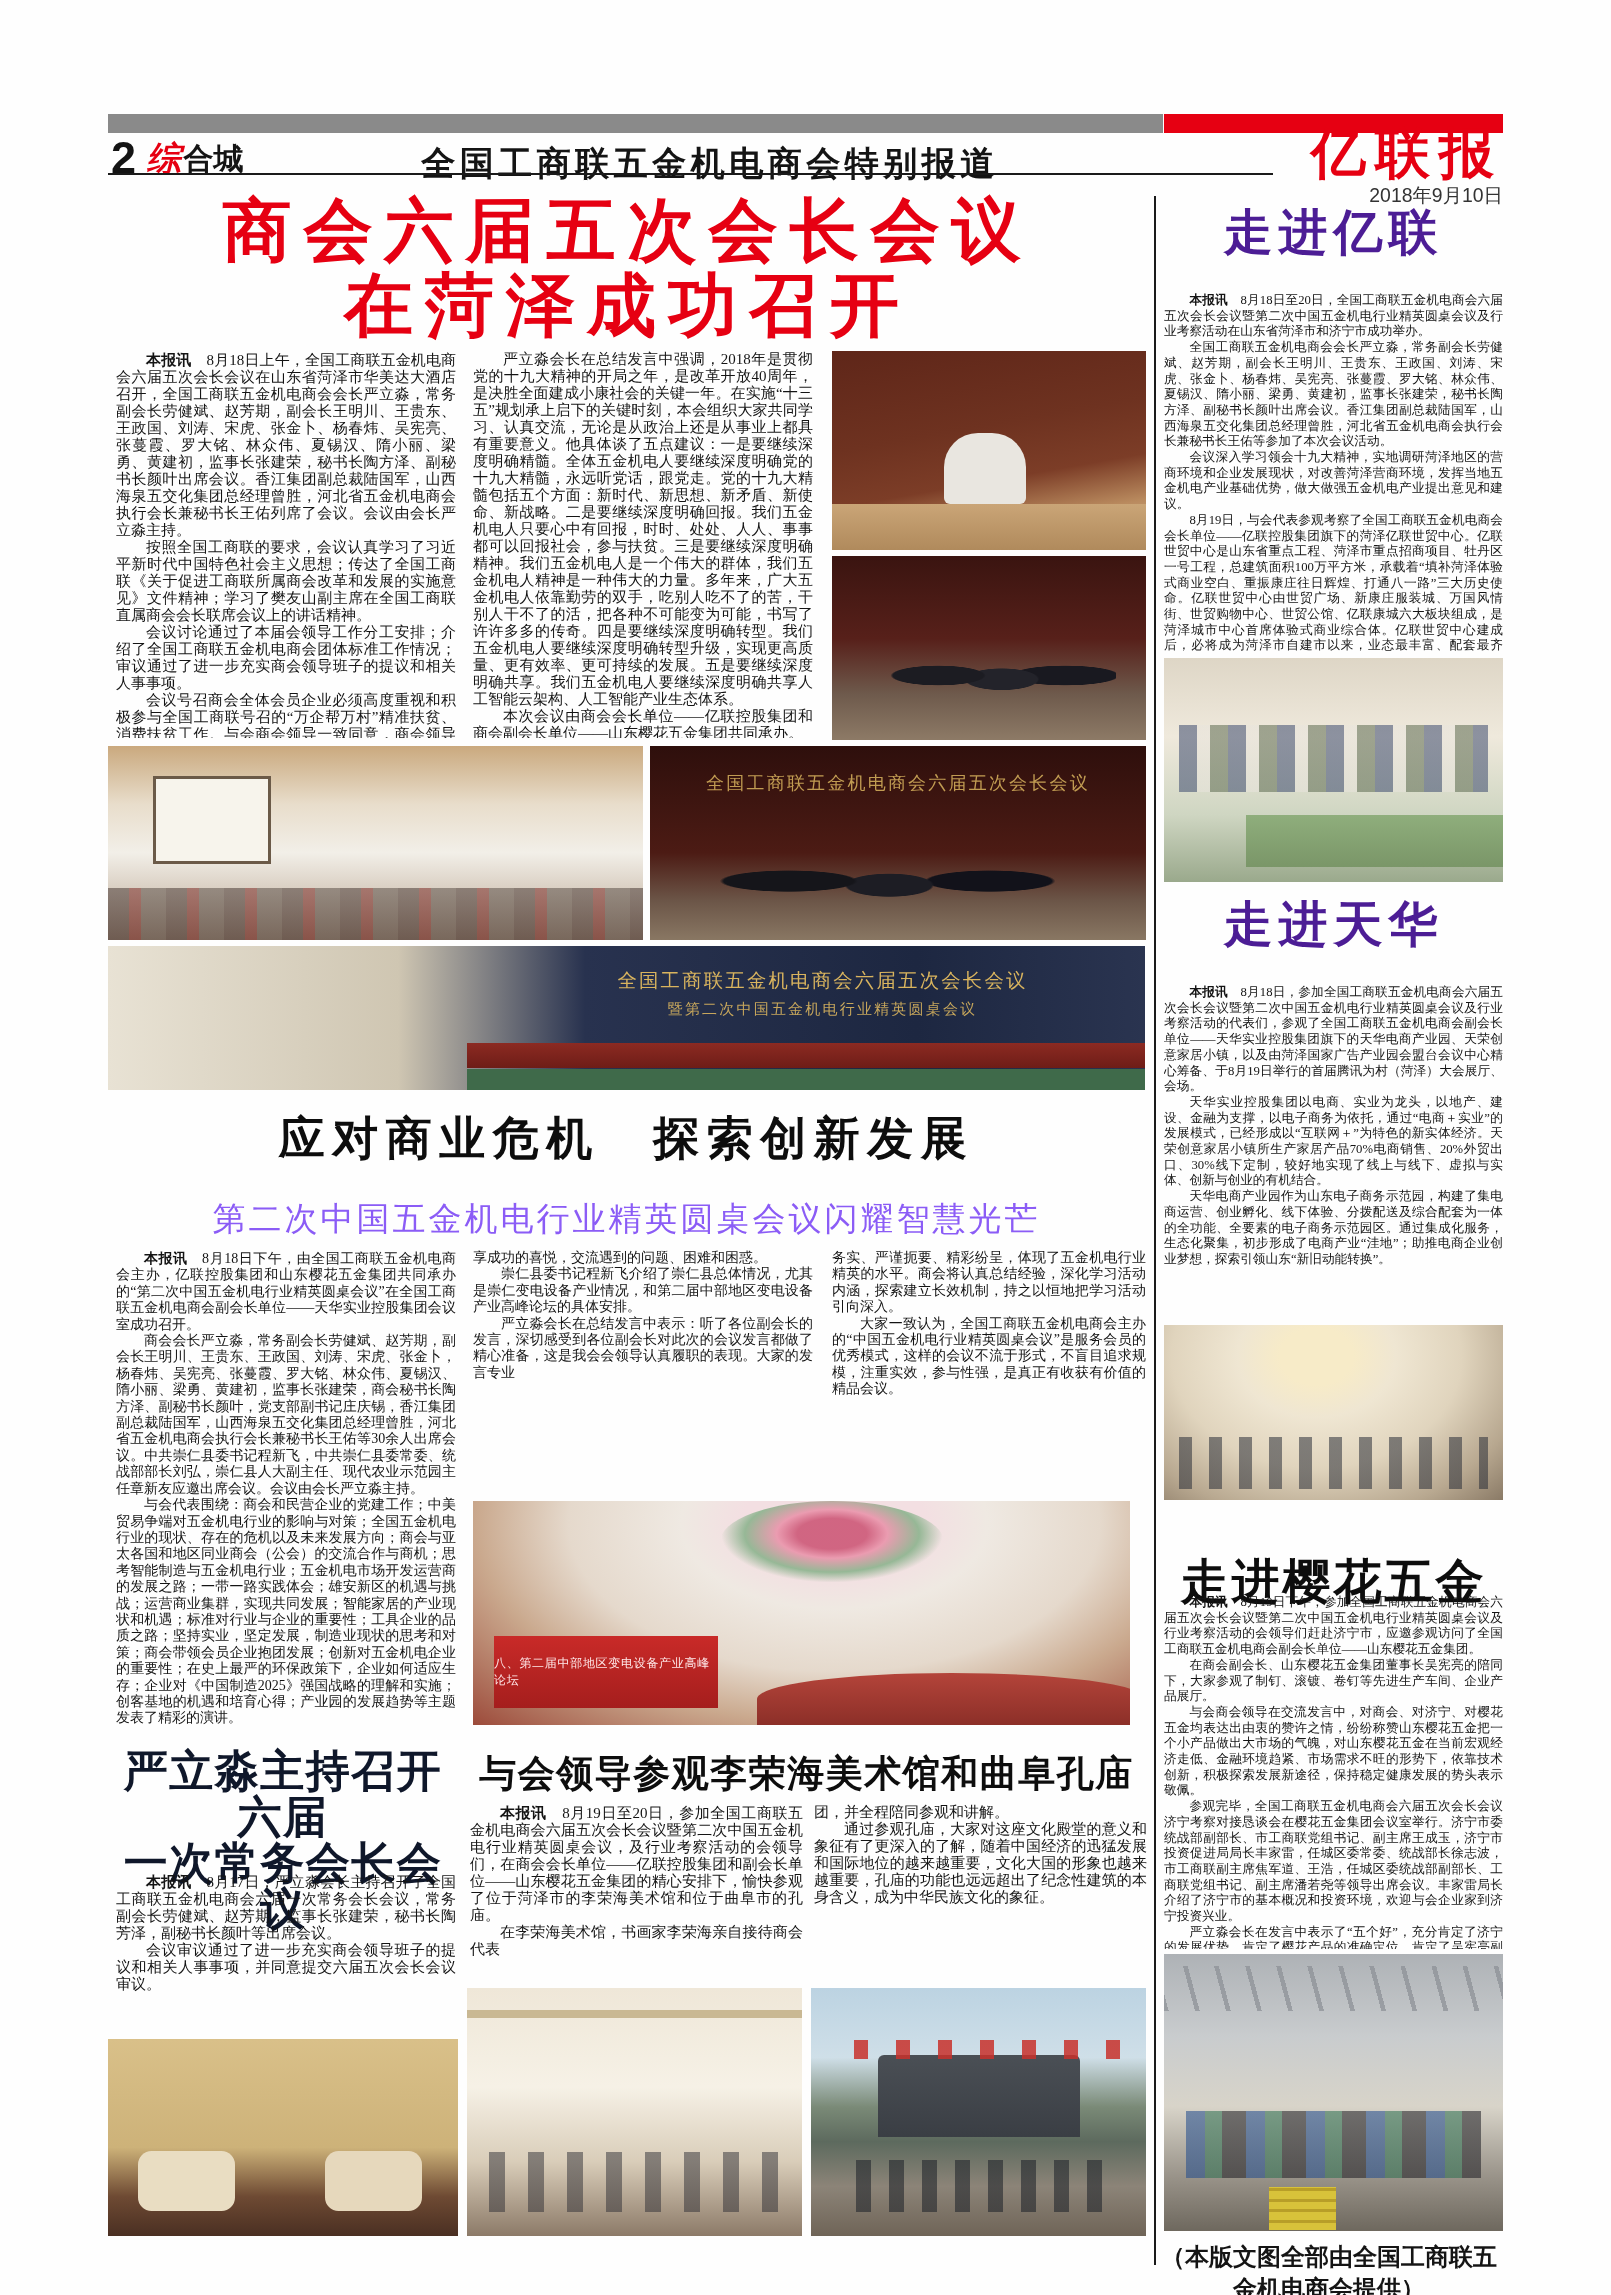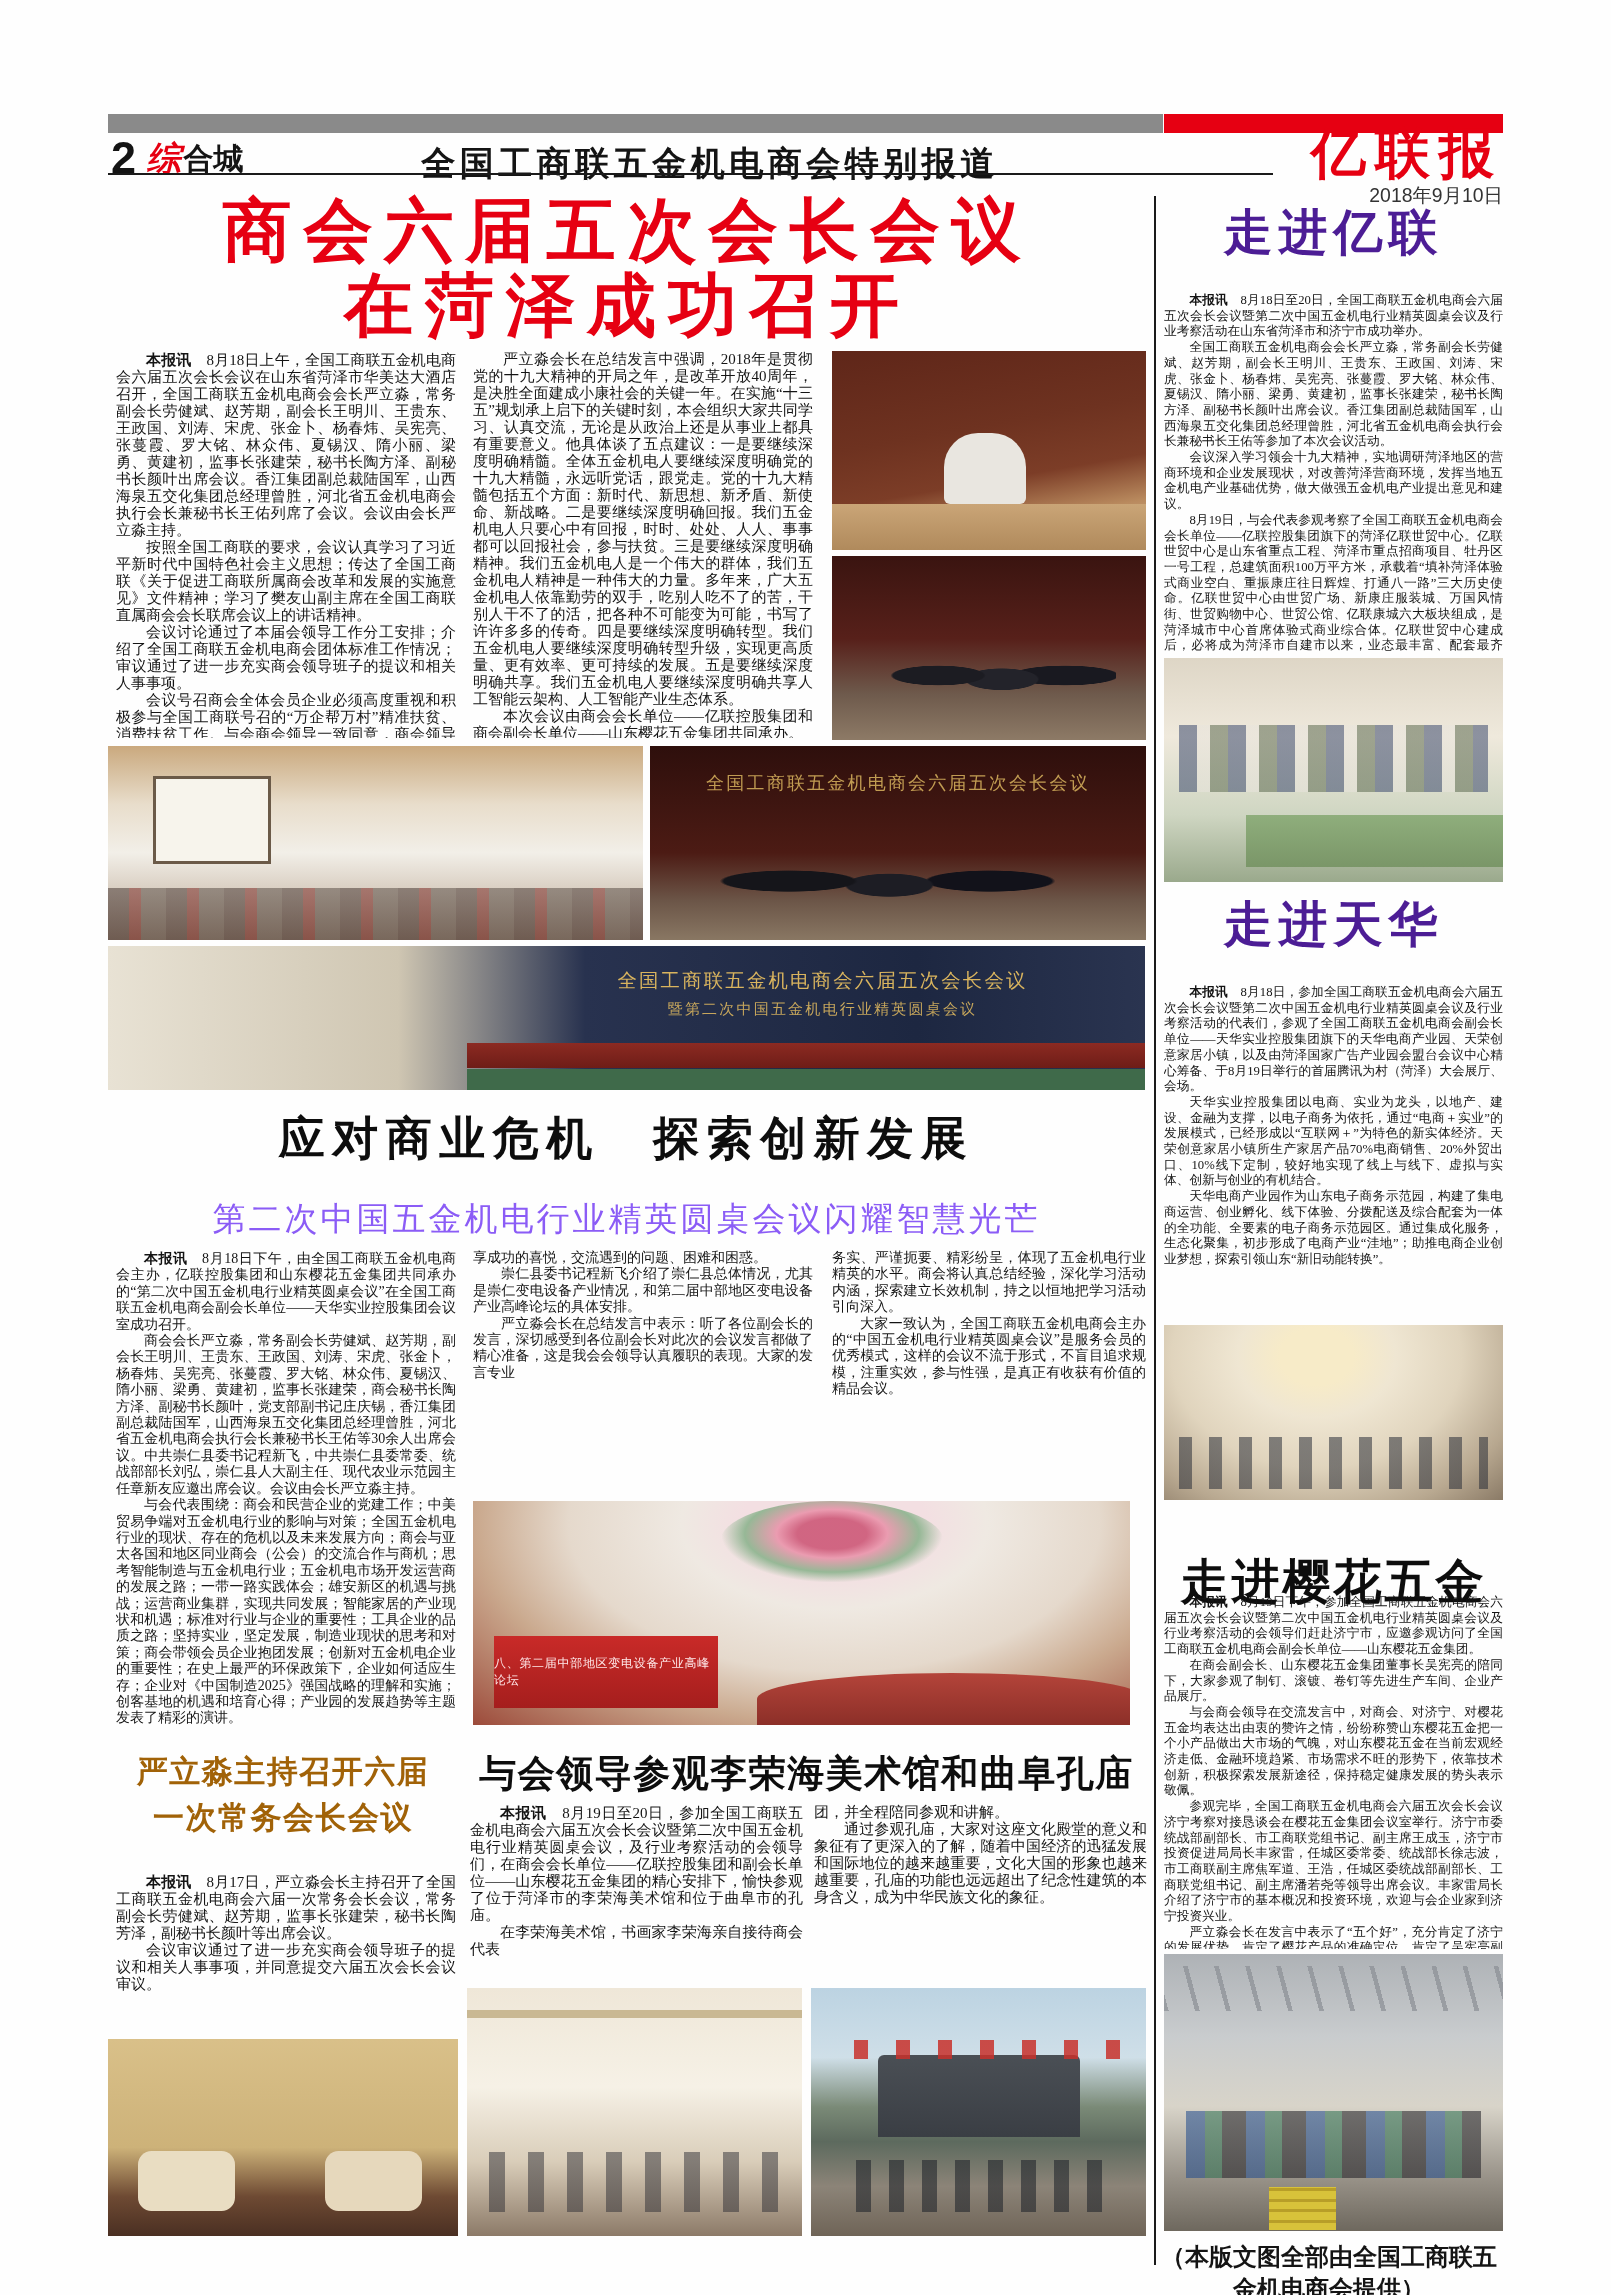--- a/index.html
+++ b/index.html
@@ -18,21 +18,21 @@
   .mid-text p{margin:0;text-indent:2em;}
   .side-text{font-size:12.7px;line-height:15.7px;text-align:justify;overflow:hidden;}
   .side-text p{margin:0;text-indent:2em;}
   .byline{font-family:"Liberation Sans","DejaVu Sans",sans-serif;font-weight:bold;}
   
   .lead-title{font-size:69px;line-height:75px;font-weight:bold;letter-spacing:12px;}
   .rt-title{font-size:46px;font-weight:bold;letter-spacing:7.5px;color:#0d0d0d;}
   .rt-subtitle{font-size:33px;letter-spacing:3px;color:#8b5cf6;font-weight:500;}
   .side-title{font-size:49px;font-weight:bold;letter-spacing:6px;color:#4c1d95;}
   .side-title-small{font-size:48px;font-weight:bold;letter-spacing:3px;color:#0d0d0d;}
-  .sm-title{font-size:31px;line-height:46px;font-weight:bold;letter-spacing:1.5px;color:#a16207;}
+  .sm-title{font-size:44px;line-height:46px;font-weight:bold;letter-spacing:1.5px;color:#0f172a;}
   .mv-title{font-size:37px;font-weight:bold;letter-spacing:1.5px;color:#0d0d0d;}
   
   .photo{position:absolute;overflow:hidden;}
   .photo>div{position:absolute;}
   .gold-line{color:#d9b45e;text-align:center;letter-spacing:2.2px;}
 </style>
 </head>
 <body>
 
 <div id="page">
@@ -162,21 +162,21 @@
     <p>8月19日，与会代表参观考察了全国工商联五金机电商会会长单位——亿联控股集团旗下的菏泽亿联世贸中心。亿联世贸中心是山东省重点工程、菏泽市重点招商项目、牡丹区一号工程，总建筑面积100万平方米，承载着“填补菏泽体验式商业空白、重振康庄往日辉煌、打通八一路”三大历史使命。亿联世贸中心由世贸广场、新康庄服装城、万国风情街、世贸购物中心、世贸公馆、亿联康城六大板块组成，是菏泽城市中心首席体验式商业综合体。亿联世贸中心建成后，必将成为菏泽市自建市以来，业态最丰富、配套最齐全、功能最完善、商业氛围最浓厚、消费市场最成熟的商业价值典范。</p>
   </div>
   <div class="photo" style="left:1164px;top:658px;width:339px;height:224px;background:linear-gradient(180deg,#ded6c6 0%,#efe9dc 35%,#cfd6c2 70%,#9aa98c 100%);">
     <div style="left:15px;top:67px;width:309px;height:67px;background:repeating-linear-gradient(90deg,#3c4a6e 0 18px,#e8e4dc 18px 31px,#5c6a50 31px 49px);opacity:.55;"></div>
     <div style="left:82px;top:157px;width:257px;height:52px;background:linear-gradient(180deg,#8fae7c,#7a9668);"></div>
   </div>
 
   <div class="abs center song side-title" style="left:1164px;top:892px;width:339px;">走进天华</div>
   <div class="abs side-text" style="left:1164px;top:985px;width:339px;height:335px;">
     <p><b class="byline">本报讯　</b><span>8月18日，参加全国工商联五金机电商会六届五次会长会议暨第二次中国五金机电行业精英圆桌会议及行业考察活动的代表们，参观了全国工商联五金机电商会副会长单位——天华实业控股集团旗下的天华电商产业园、天荣创意家居小镇，以及由菏泽国家广告产业园会盟台会议中心精心筹备、于8月19日举行的首届腾讯为村（菏泽）大会展厅、会场。</span></p>
-    <p>天华实业控股集团以电商、实业为龙头，以地产、建设、金融为支撑，以电子商务为依托，通过“电商＋实业”的发展模式，已经形成以“互联网＋”为特色的新实体经济。天荣创意家居小镇所生产家居产品70%电商销售、20%外贸出口、10%线下定制，较好地实现了线上与线下、虚拟与实体、创新与创业的有机结合。</p>
+    <p>天华实业控股集团以电商、实业为龙头，以地产、建设、金融为支撑，以电子商务为依托，通过“电商＋实业”的发展模式，已经形成以“互联网＋”为特色的新实体经济。天荣创意家居小镇所生产家居产品70%电商销售、20%外贸出口、30%线下定制，较好地实现了线上与线下、虚拟与实体、创新与创业的有机结合。</p>
     <p>天华电商产业园作为山东电子商务示范园，构建了集电商运营、创业孵化、线下体验、分拨配送及综合配套为一体的全功能、全要素的电子商务示范园区。通过集成化服务，生态化聚集，初步形成了电商产业“洼地”；助推电商企业创业梦想，探索引领山东“新旧动能转换”。</p>
   </div>
   <div class="photo" style="left:1164px;top:1325px;width:339px;height:175px;background:radial-gradient(ellipse at 45% 18%,#f7ebc8 0 14%,#efe6d2 30%,#e0d4bd 55%,#b8a890 80%,#8a7a66 100%);">
     <div style="left:15px;top:112px;width:309px;height:52px;background:repeating-linear-gradient(90deg,#2a2e38 0 13.5px,transparent 13.5px 30px);opacity:.55;"></div>
   </div>
 
   <div class="abs center song side-title-small" style="left:1164px;top:1514px;width:339px;margin-top:36px;">走进樱花五金</div>
   <div class="abs side-text" style="left:1164px;top:1595px;width:339px;height:354px;">
     <p><b class="byline">本报讯　</b><span>8月19日下午，参加全国工商联五金机电商会六届五次会长会议暨第二次中国五金机电行业精英圆桌会议及行业考察活动的会领导们赶赴济宁市，应邀参观访问了全国工商联五金机电商会副会长单位——山东樱花五金集团。</span></p>
     <p>在商会副会长、山东樱花五金集团董事长吴宪亮的陪同下，大家参观了制钉、滚镀、卷钉等先进生产车间、企业产品展厅。</p>

